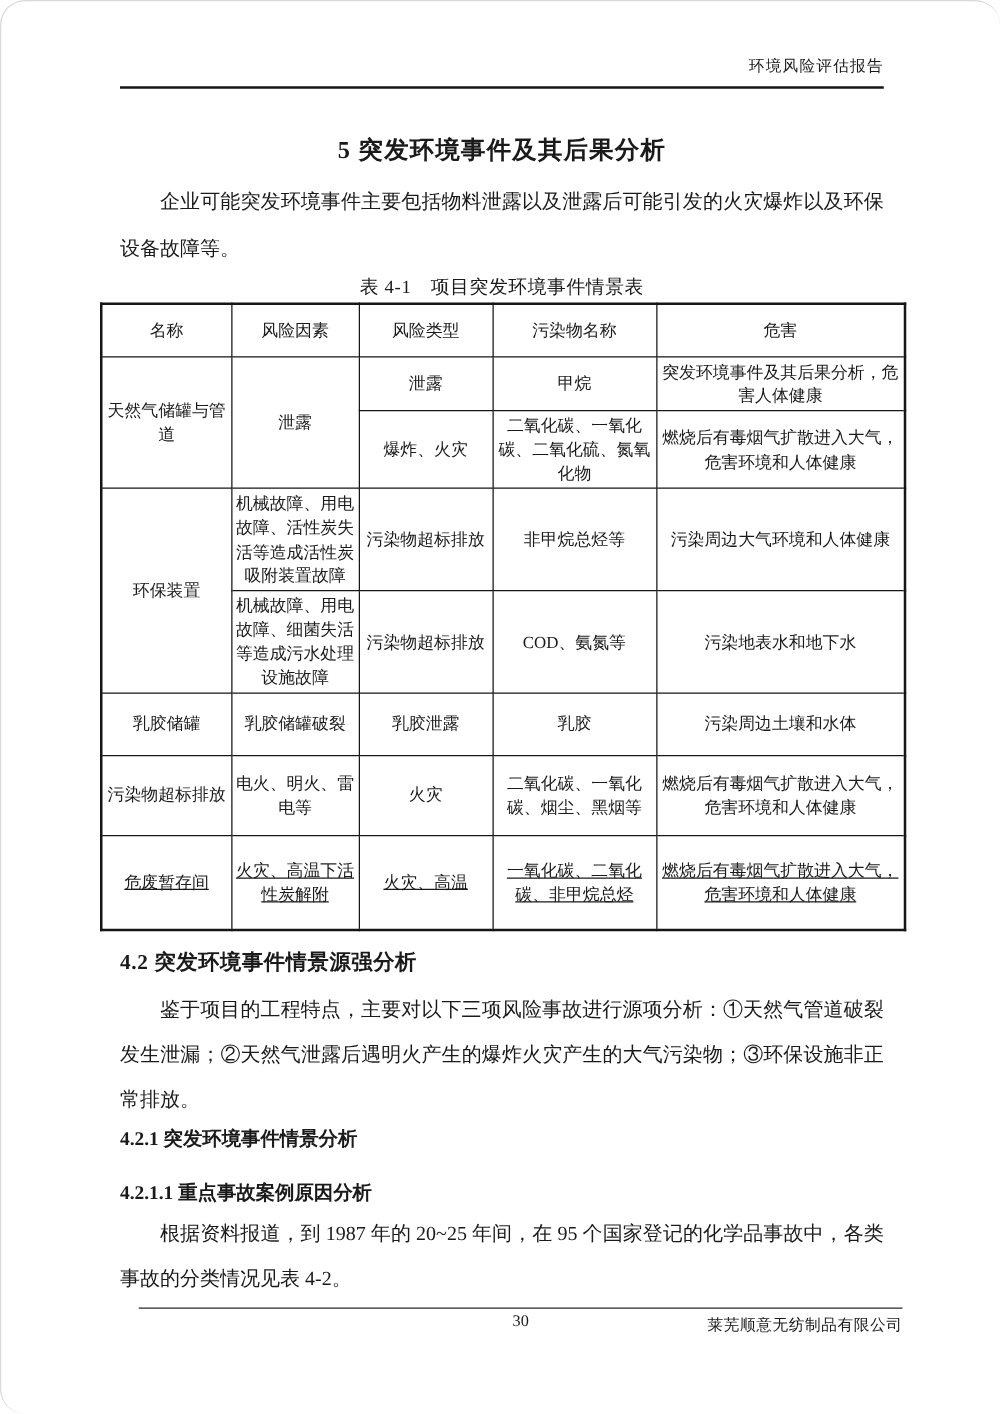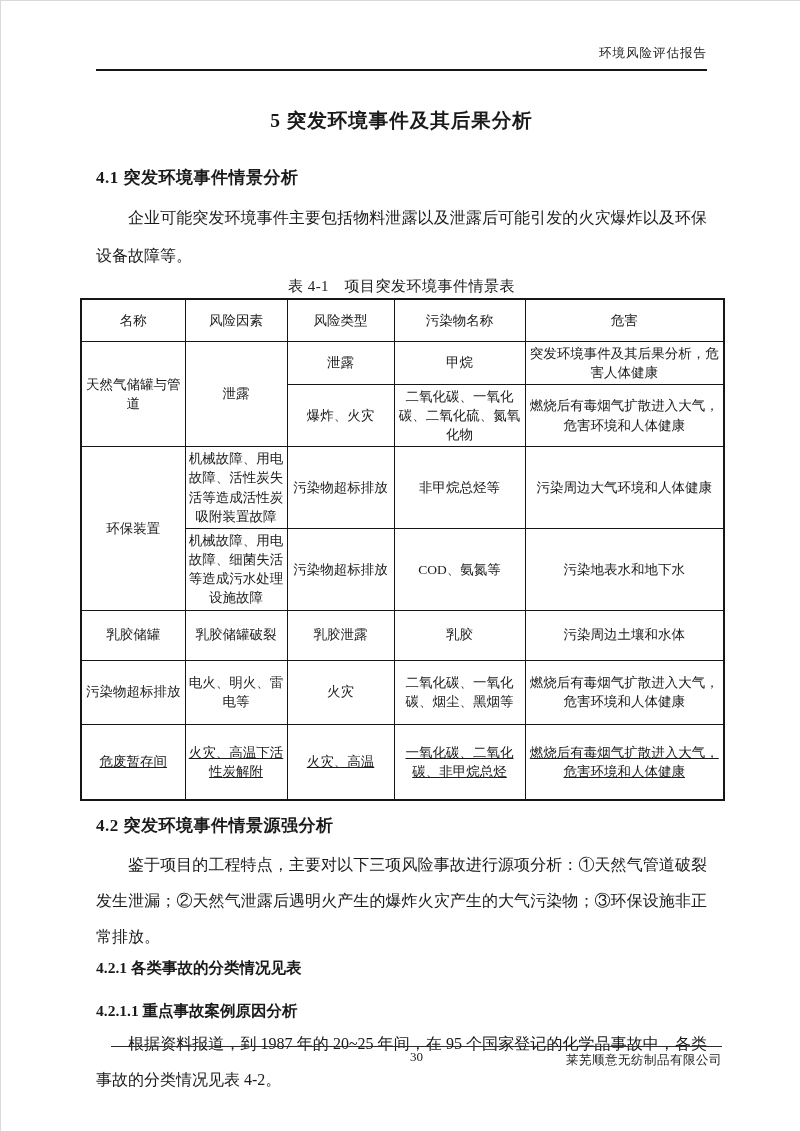--- a/index.html
+++ b/index.html
@@ -9,20 +9,21 @@
     width: 800px;
     height: 1131px;
     margin: 0 auto;
     background: #ffffff;
     color: #1a1a1a;
     font-family: "Liberation Serif", "DejaVu Serif", serif;
     padding: 44px 93px 0 95px;
     border-top: 1px solid #d9d9d9;
     border-left: 1px solid #d9d9d9;
     overflow: hidden;
+    border-radius: 20px;
   }
   
   .running-header {
     text-align: right;
     font-size: 12.5px;
     line-height: 17px;
     letter-spacing: 1px;
     padding-bottom: 7px;
     border-bottom: 2px solid #161616;
   }
@@ -123,21 +124,20 @@
 </style>
 </head>
 <body>
 
 <div class="page">
 
   <div class="running-header">环境风险评估报告</div>
 
   <div class="chapter-title">5 突发环境事件及其后果分析</div>
 
-  <div class="h-sec s41">4.1 突发环境事件情景分析</div>
 
   <p class="para">企业可能突发环境事件主要包括物料泄露以及泄露后可能引发的火灾爆炸以及环保设备故障等。</p>
 
   <div class="table-caption">表 4-1　项目突发环境事件情景表</div>
 
   <table class="scenario">
     <colgroup>
       <col style="width:104px">
       <col style="width:102px">
       <col style="width:107px">
@@ -198,21 +198,21 @@
         <td>一氧化碳、二氧化碳、非甲烷总烃</td>
         <td>燃烧后有毒烟气扩散进入大气，危害环境和人体健康</td>
       </tr>
     </tbody>
   </table>
 
   <div class="h-sec s42">4.2 突发环境事件情景源强分析</div>
 
   <p class="para tight">鉴于项目的工程特点，主要对以下三项风险事故进行源项分析：①天然气管道破裂发生泄漏；②天然气泄露后遇明火产生的爆炸火灾产生的大气污染物；③环保设施非正常排放。</p>
 
-  <div class="h-sub s421">4.2.1 各类事故的分类情况见表</div>
+  <div class="h-sub s421">4.2.1 突发环境事件情景分析</div>
 
   <div class="h-sub s4211">4.2.1.1 重点事故案例原因分析</div>
 
   <p class="para last">根据资料报道，到 1987 年的 20~25 年间，在 95 个国家登记的化学品事故中，各类事故的分类情况见表 4-2。</p>
 
   <div class="page-footer">
     <div class="footer-inner">
       <span class="page-number">30</span>
       <div class="company-name">莱芜顺意无纺制品有限公司</div>
     </div>

